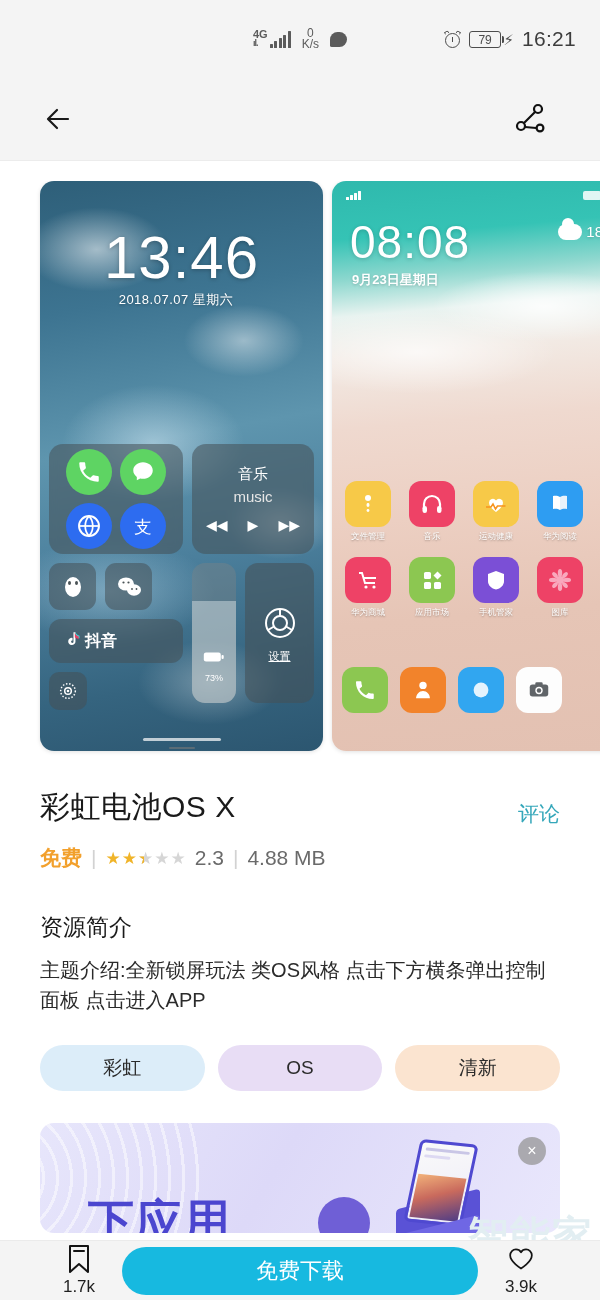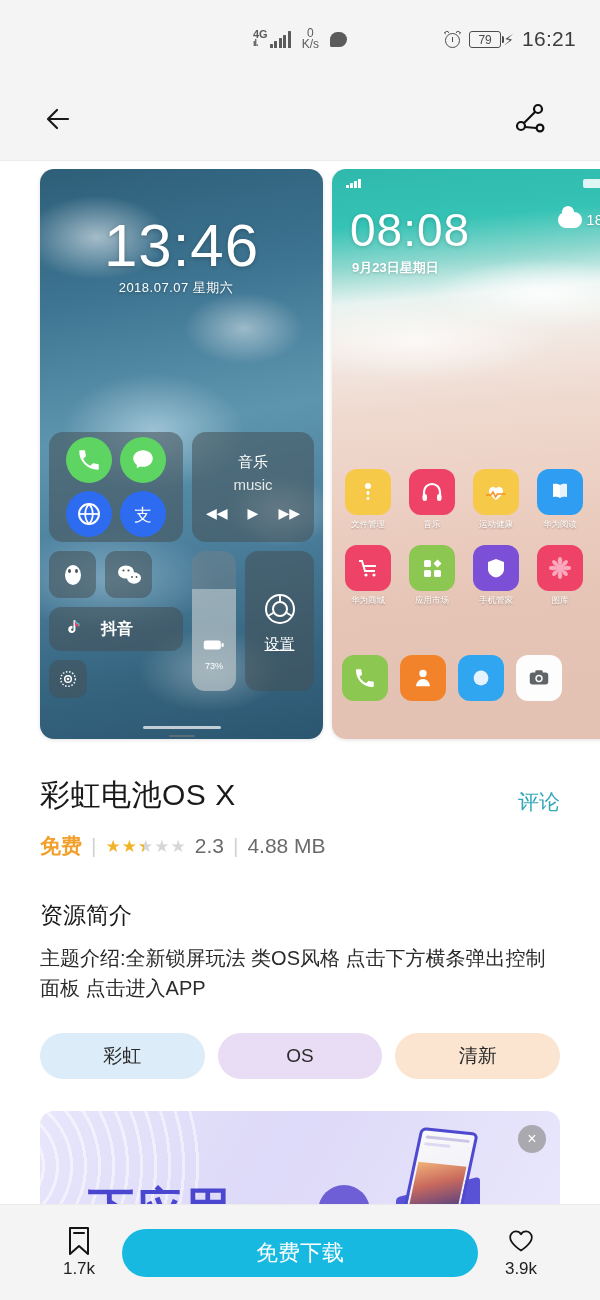--- a/index.html
+++ b/index.html
@@ -73,21 +73,21 @@
   }
   .back-btn svg{width:46px;height:46px;}
   .share-btn{
     position:absolute;right:50px;top:50%;transform:translateY(-50%);
     width:42px;height:42px;cursor:pointer;
   }
   .share-btn svg{width:42px;height:42px;}
 
   
   .gallery{
-    position:relative;height:580px;margin-top:8px;
+    position:relative;height:580px;margin-top:20px;
     overflow:hidden;
   }
   .shot{
     position:absolute;top:0;border-radius:14px;overflow:hidden;
     box-shadow:0 1px 4px rgba(0,0,0,.12);
   }
   .shot-a{ left:40px; width:283px; height:570px; }
   .shot-b{ left:332px; width:283px; height:570px; }
 
   
@@ -125,32 +125,32 @@
   .circ svg{width:26px;height:26px;}
   .p-music{ flex:1; height:110px; display:flex;flex-direction:column;align-items:center;justify-content:center;gap:4px;}
   .m-title{ color:#fff;font-size:15px;}
   .m-sub{ color:#e6e6e6;font-size:15px;}
   .m-ctrl{ display:flex;gap:20px;align-items:center;margin-top:8px;color:#fff;font-size:14px;}
   .m-ctrl span{cursor:pointer;}
   .sq{ width:47px;height:47px;border-radius:11px;background:rgba(70,80,85,.55);display:flex;align-items:center;justify-content:center;}
   .sq svg{width:30px;height:30px;}
   .left-col{ width:134px; }
   .mini-row{ display:flex;gap:9px;margin-bottom:9px;}
-  .p-douyin{ width:134px;height:44px;border-radius:12px;display:flex;align-items:center;gap:16px;padding-left:10px;}
+  .p-douyin{ width:134px;height:44px;border-radius:12px;display:flex;align-items:center;gap:0;padding-left:10px;}
   .dy-label{color:#fff;font-size:16px;font-weight:600;}
   .p-gear-sm{width:38px;height:38px;border-radius:10px;display:flex;align-items:center;justify-content:center;}
   .right-col{ flex:1; display:flex; gap:9px; }
   .p-batt{ width:44px;height:140px;border-radius:13px;position:relative;overflow:hidden;background:rgba(120,130,135,.45);}
   .p-batt .fill{position:absolute;left:0;right:0;bottom:0;height:73%;background:rgba(225,232,236,.45);}
   .p-batt .ic{position:absolute;left:0;right:0;bottom:36px;text-align:center;}
   .p-batt .ic svg{width:22px;height:12px;}
   .p-batt .pc{position:absolute;left:0;right:0;bottom:20px;text-align:center;color:#fff;font-size:9px;}
   .p-settings{ flex:1;height:140px;border-radius:13px;display:flex;flex-direction:column;align-items:center;justify-content:center;gap:6px;}
   .p-settings svg{width:40px;height:40px;}
-  .p-settings .lb{color:#fff;font-size:15px;text-decoration:underline;}
+  .p-settings .lb{color:#fff;font-size:11px;text-decoration:underline;}
   .home-ind{position:absolute;left:50%;transform:translateX(-50%);bottom:10px;width:78px;height:3px;background:rgba(255,255,255,.7);border-radius:2px;}
   .home-ind2{position:absolute;left:50%;transform:translateX(-50%);bottom:2px;width:26px;height:2px;background:rgba(120,120,120,.6);border-radius:2px;}
 
   
   .beach{
     position:absolute;inset:0;
     background:
       radial-gradient(ellipse 200px 60px at 30% 30%, rgba(255,255,255,.7), transparent 70%),
       radial-gradient(ellipse 160px 50px at 75% 22%, rgba(255,255,255,.85), transparent 70%),
       linear-gradient(175deg,
@@ -249,21 +249,21 @@
   
   .wm{
     position:absolute;right:6px;bottom:26px;
     color:#e2eef2;font-size:40px;font-weight:700;letter-spacing:2px;
     pointer-events:none;user-select:none;
   }
   .wm .u{display:block;font-size:15px;font-weight:400;letter-spacing:1px;margin-top:-6px;}
 
   
   .bottombar{
-    position:absolute;left:0;right:0;bottom:0;height:96px;background:#f4f4f4;
+    position:absolute;left:0;right:0;bottom:0;height:60px;background:#f4f4f4;
     display:flex;align-items:center;padding:0 36px;gap:0;
     border-top:1px solid #ebebeb;
   }
   .bb-item{width:86px;display:flex;flex-direction:column;align-items:center;gap:3px;cursor:pointer;}
   .bb-item svg{width:26px;height:30px;}
   .bb-count{font-size:17px;color:#1f1f1f;}
   .dl-btn{
     flex:1;height:48px;border-radius:24px;
     display:flex;align-items:center;justify-content:center;
     color:#fff;font-size:22px;cursor:pointer;

